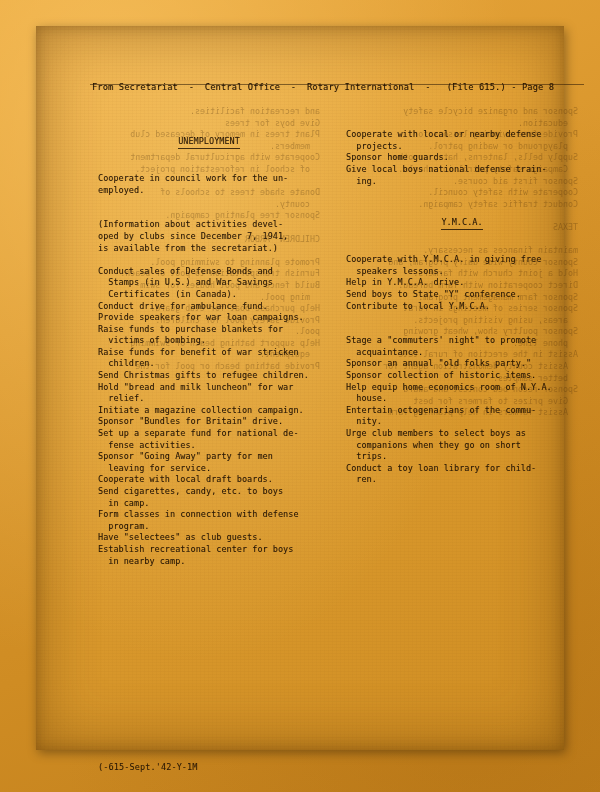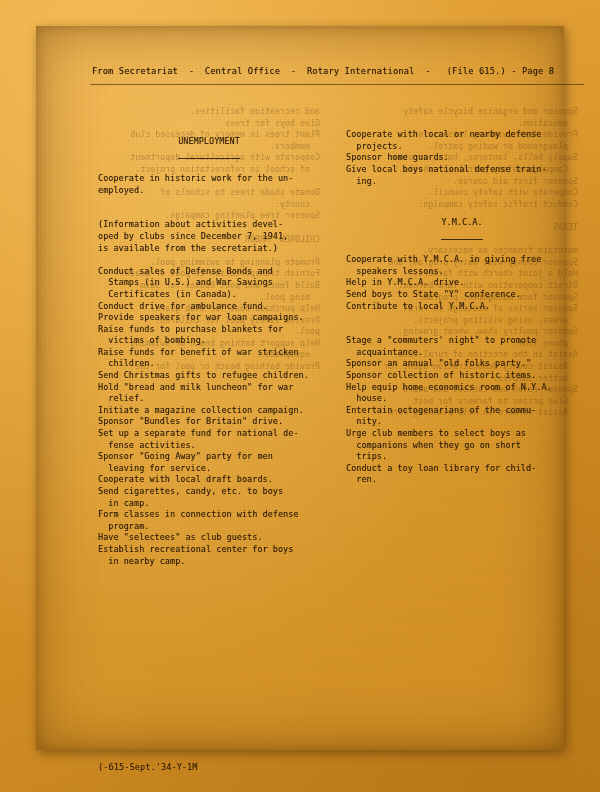--- a/index.html
+++ b/index.html
@@ -59,21 +59,21 @@
     font-family: "DejaVu Sans Mono", monospace;
     font-size: 8.4px;
     line-height: 11.6px;
     letter-spacing: 0.1px;
     white-space: pre-wrap;
     text-shadow: 0.4px 0.35px 0 rgba(60,30,0,0.30);
   }
   .hdr {
     position: absolute;
     left: 56px;
-    top: 40px;
+    top: 56px;
     width: 490px;
     font-family: "DejaVu Sans Mono", monospace;
     font-size: 8.6px;
     letter-spacing: 0.2px;
     color: #201203;
     text-shadow: 0.4px 0.35px 0 rgba(60,30,0,0.35);
     white-space: pre;
   }
   .hdr-rule {
     position: absolute;
@@ -97,21 +97,21 @@
     text-shadow: 0.4px 0.35px 0 rgba(60,30,0,0.30);
   }
   .sec {
     text-align: center;
     font-size: 8.4px;
     margin-top: 7px;
     margin-bottom: 2px;
   }
   .sec span {
     border-bottom: 1px solid rgba(36,21,5,0.85);
-    padding-bottom: 12px;
+    padding-bottom: 2px;
   }
   .blk { margin: 0; }
 
   
   .bleed {
     position: absolute;
     color: rgba(70,40,5,0.30);
     font-family: "DejaVu Sans Mono", monospace;
     font-size: 8.3px;
     line-height: 11.6px;
@@ -178,21 +178,21 @@
   better samples.
 Sponsor recon-bed contest and award
   Give prizes to farmers for best
   Assist farmers in help planning farm</div>
 
     <div class="hdr">From Secretariat  -  Central Office  -  Rotary International  -   (File 615.) - Page 8</div>
     <div class="hdr-rule"></div>
 
     <div class="typed colL">
       <div class="sec"><span>UNEMPLOYMENT</span></div>
-      <div class="blk">Cooperate in historic work for the un-
+      <div class="blk">Cooperate in council work for the un-
 employed.</div>
       <div class="blk">(Information about activities devel-
 oped by clubs since December 7, 1941,
 is available from the secretariat.)
 
 Conduct sales of Defense Bonds and
   Stamps (in U.S.) and War Savings
   Certificates (in Canada).
 Conduct drive for ambulance fund.
 Provide speakers for war loan campaigns.
@@ -239,18 +239,18 @@
   house.
 Entertain octogenarians of the commu-
   nity.
 Urge club members to select boys as
   companions when they go on short
   trips.
 Conduct a toy loan library for child-
   ren.</div>
     </div>
 
-    <div class="footer">(-615-Sept.'34-Y-1M</div>
+    <div class="footer">(-615-Sept.'42-Y-1M</div>
 
     <div class="grain"></div>
     <div class="vignette"></div>
   </div>
 </div>
 
 </body></html>

